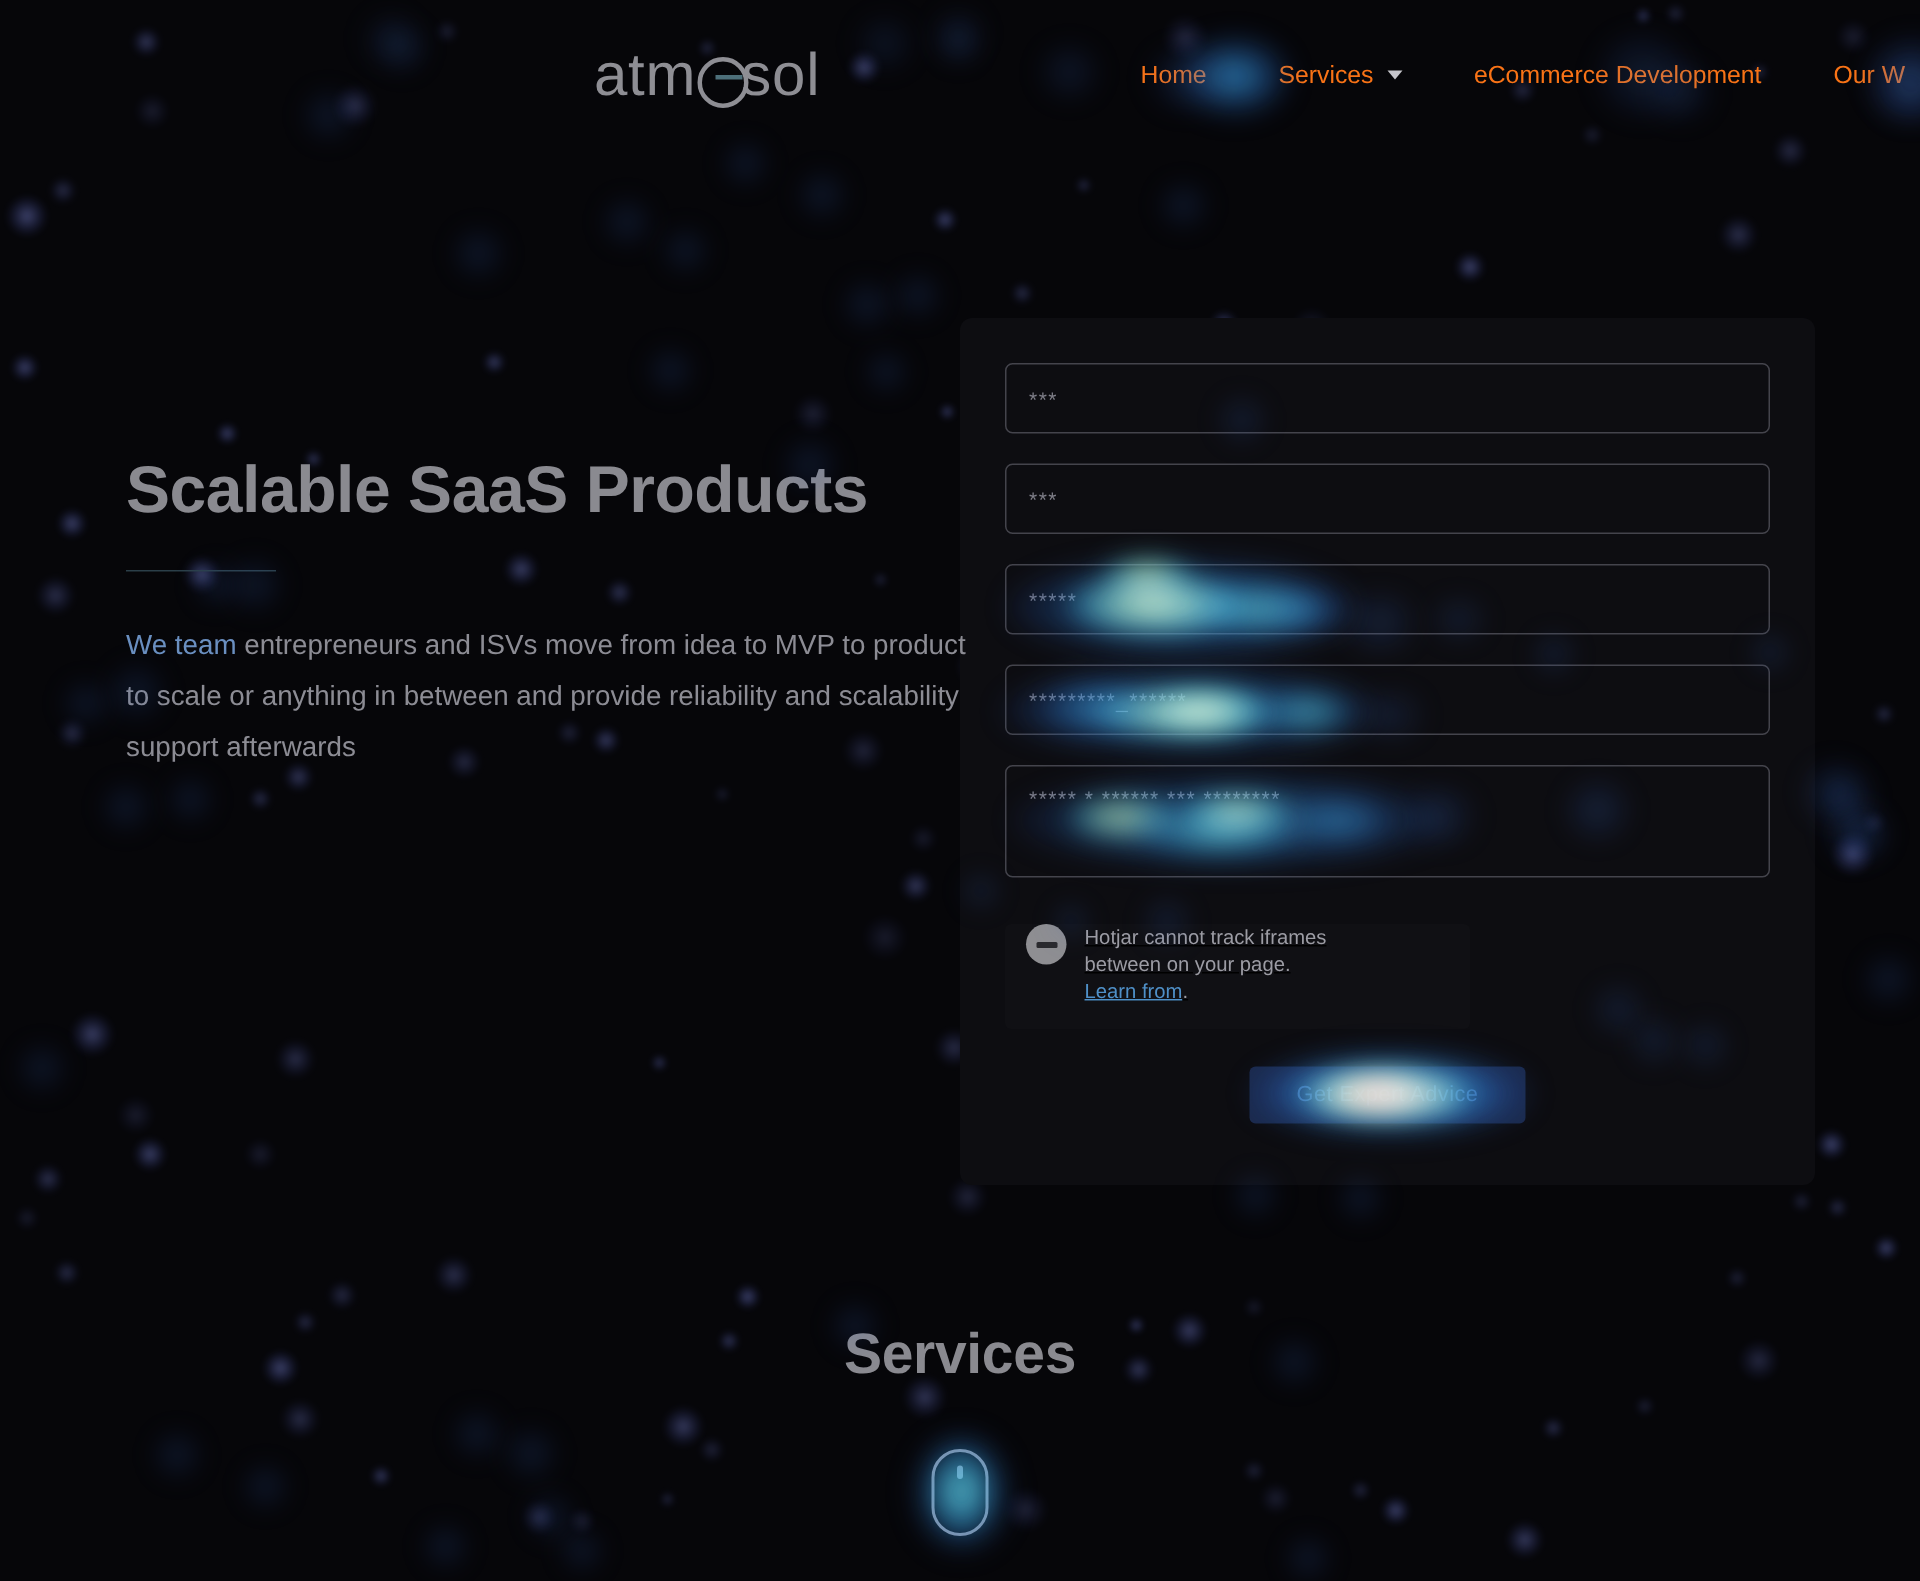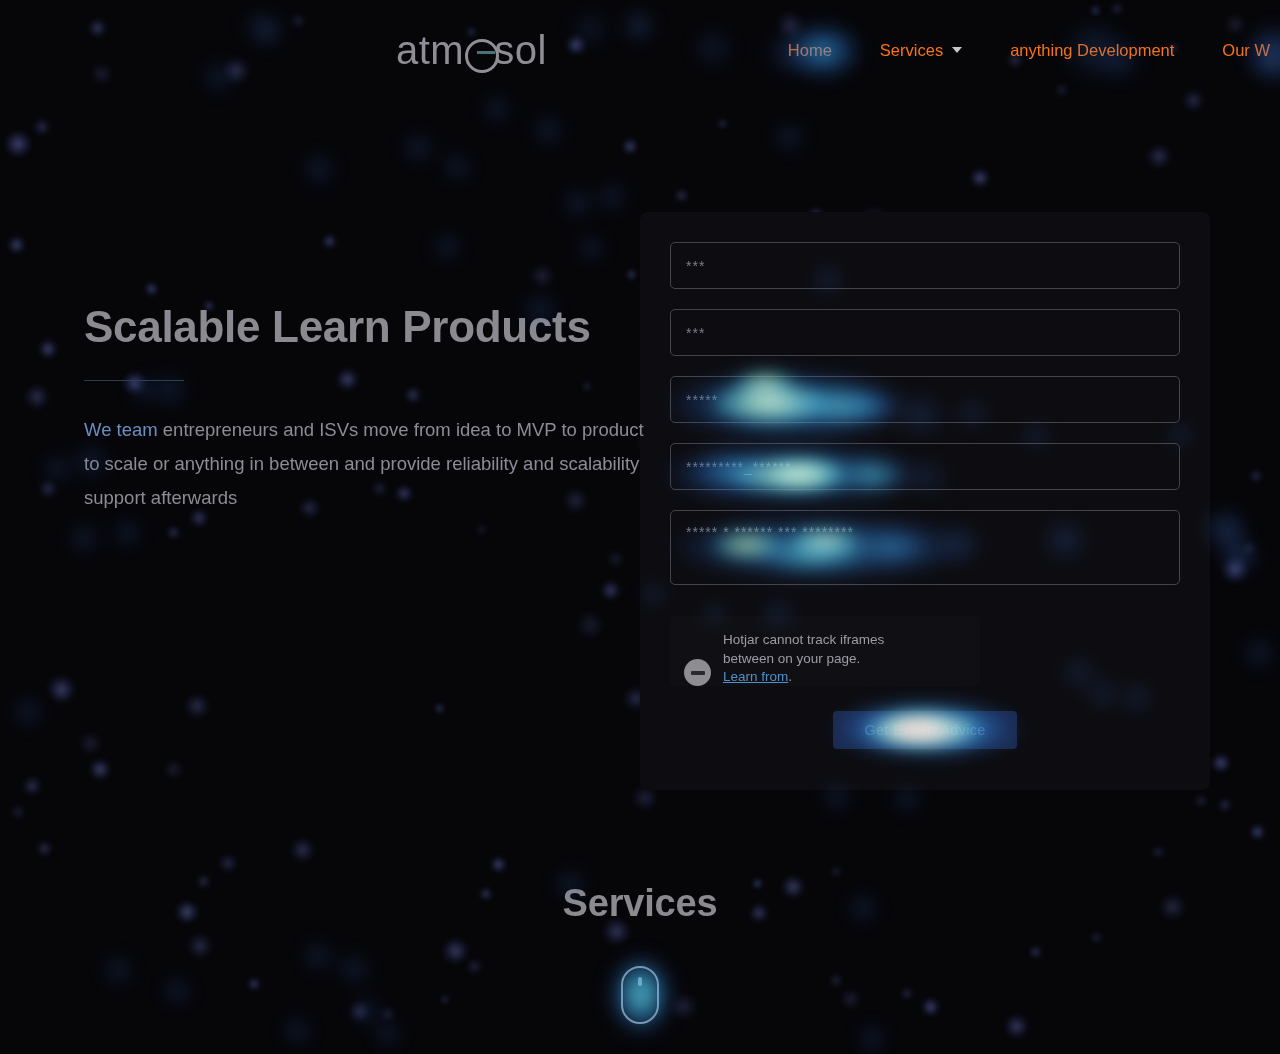--- a/index.html
+++ b/index.html
@@ -87,22 +87,22 @@
     border:1px solid #44444c; border-radius:5px;
     color:#7e7e88; font-size:14px; font-family:"Liberation Sans", sans-serif;
     padding:0 15px; margin-bottom:20px; display:block;
     letter-spacing:1px;
   }
   .field.textarea { height:75px; padding-top:13px; resize:none; position:relative; }
 
   
   .hj-notice {
     position:absolute; left:670px; top:616px; width:310px; height:70px;
-    background:#101014; border-radius:4px; display:flex; align-items:flex-end;
-    padding:0 14px; gap:12px; z-index:18;
+    background:#101014; border-radius:4px; display:flex; align-items:flex-start;
+    padding:0 14px; gap:12px; z-index:18;text-decoration:underline;
   }
   .hj-icon {
     width:27px; height:27px; border-radius:50%; background:#8e8e92;
     display:flex; align-items:center; justify-content:center; flex:0 0 auto;
   }
   .hj-icon i { display:block; width:14px; height:4px; background:#2a2a2e; border-radius:1px; }
   .hj-text { font-size:13.5px; line-height:1.35; color:#9c9ca4; }
   .hj-link { color:#4f90c8; text-decoration:underline; }
 
   
@@ -261,32 +261,32 @@
     </div>
     <div class="nav" id="nav">
         <div class="nav-item">
           <span>Home</span>
         </div>
         <div class="nav-item">
           <span>Services</span>
           <span class="caret"></span>
         </div>
         <div class="nav-item">
-          <span>anything Development</span>
+          <span>eCommerce Development</span>
         </div>
         <div class="nav-item">
           <span>Our W</span>
         </div>
       </div>
   </div>
 
   <div class="hero-left">
     <h1 class="hero-h1">
       <br>
-      <span>Scalable Learn Products</span>
+      <span>Scalable SaaS Products</span>
     </h1>
     <div class="divider"></div>
     <p class="hero-p second">
       <span class="accent">We team</span><span> entrepreneurs and ISVs move from idea to MVP to product to scale or anything in between and provide reliability and scalability support afterwards</span>
     </p>
   </div>
 
   <div class="form-panel">
     <div class="form-inner" id="formFields">
         <input class="field" type="text" value="***" style="">

